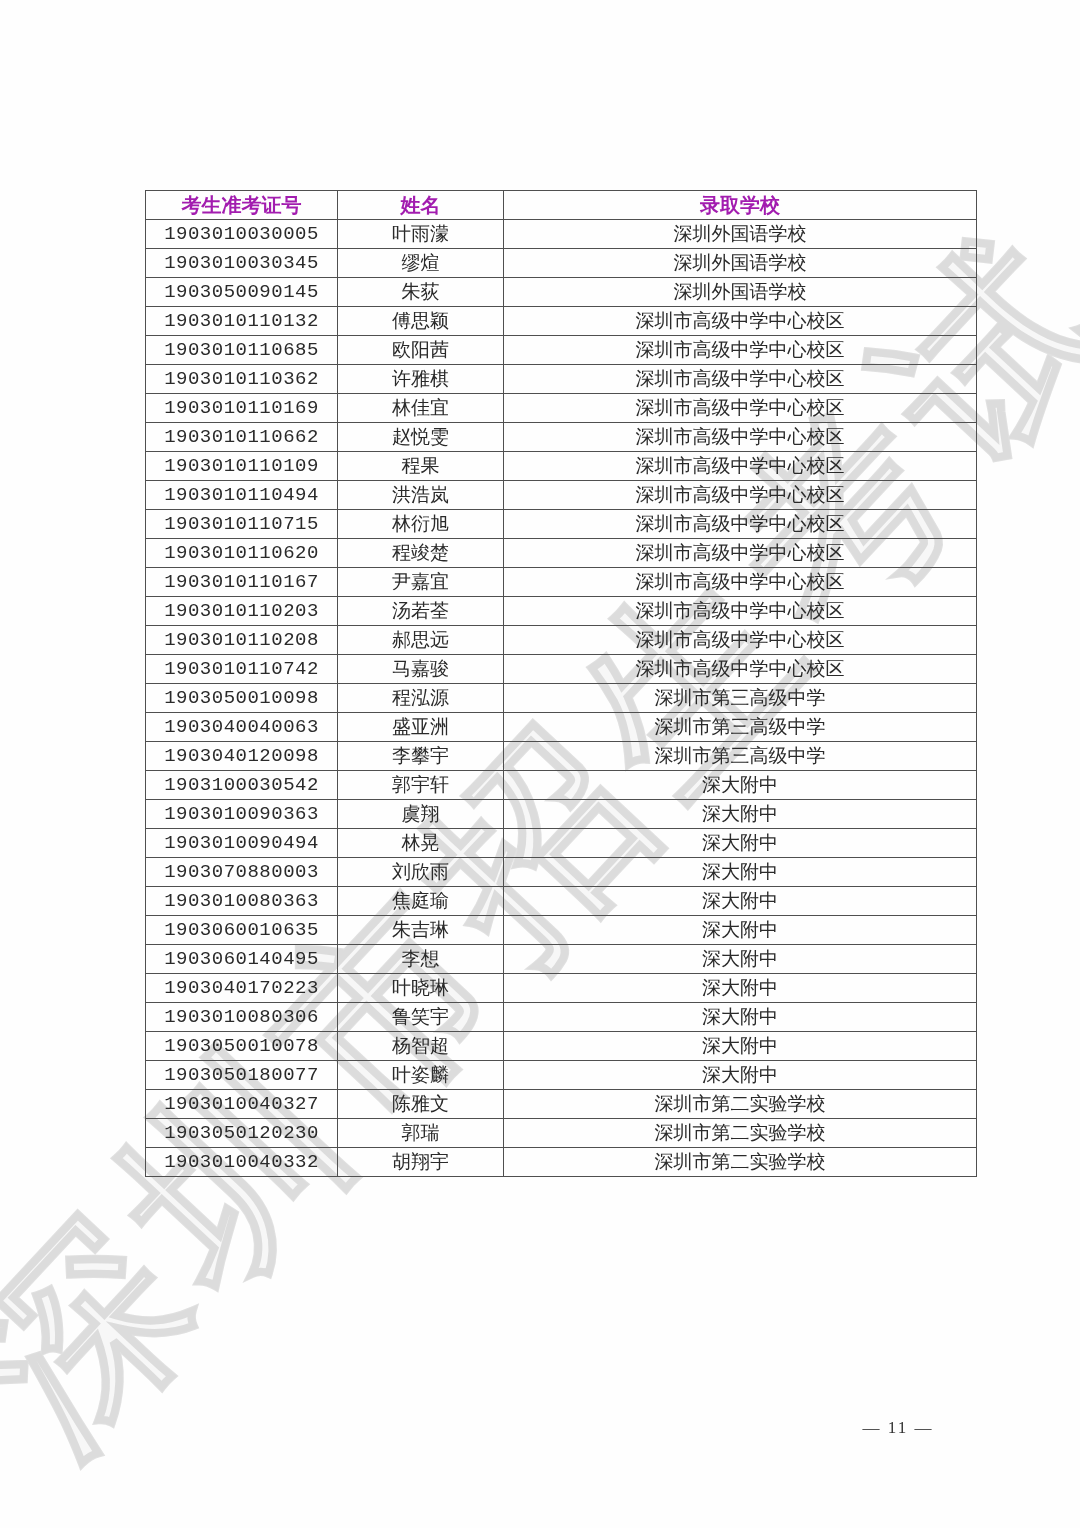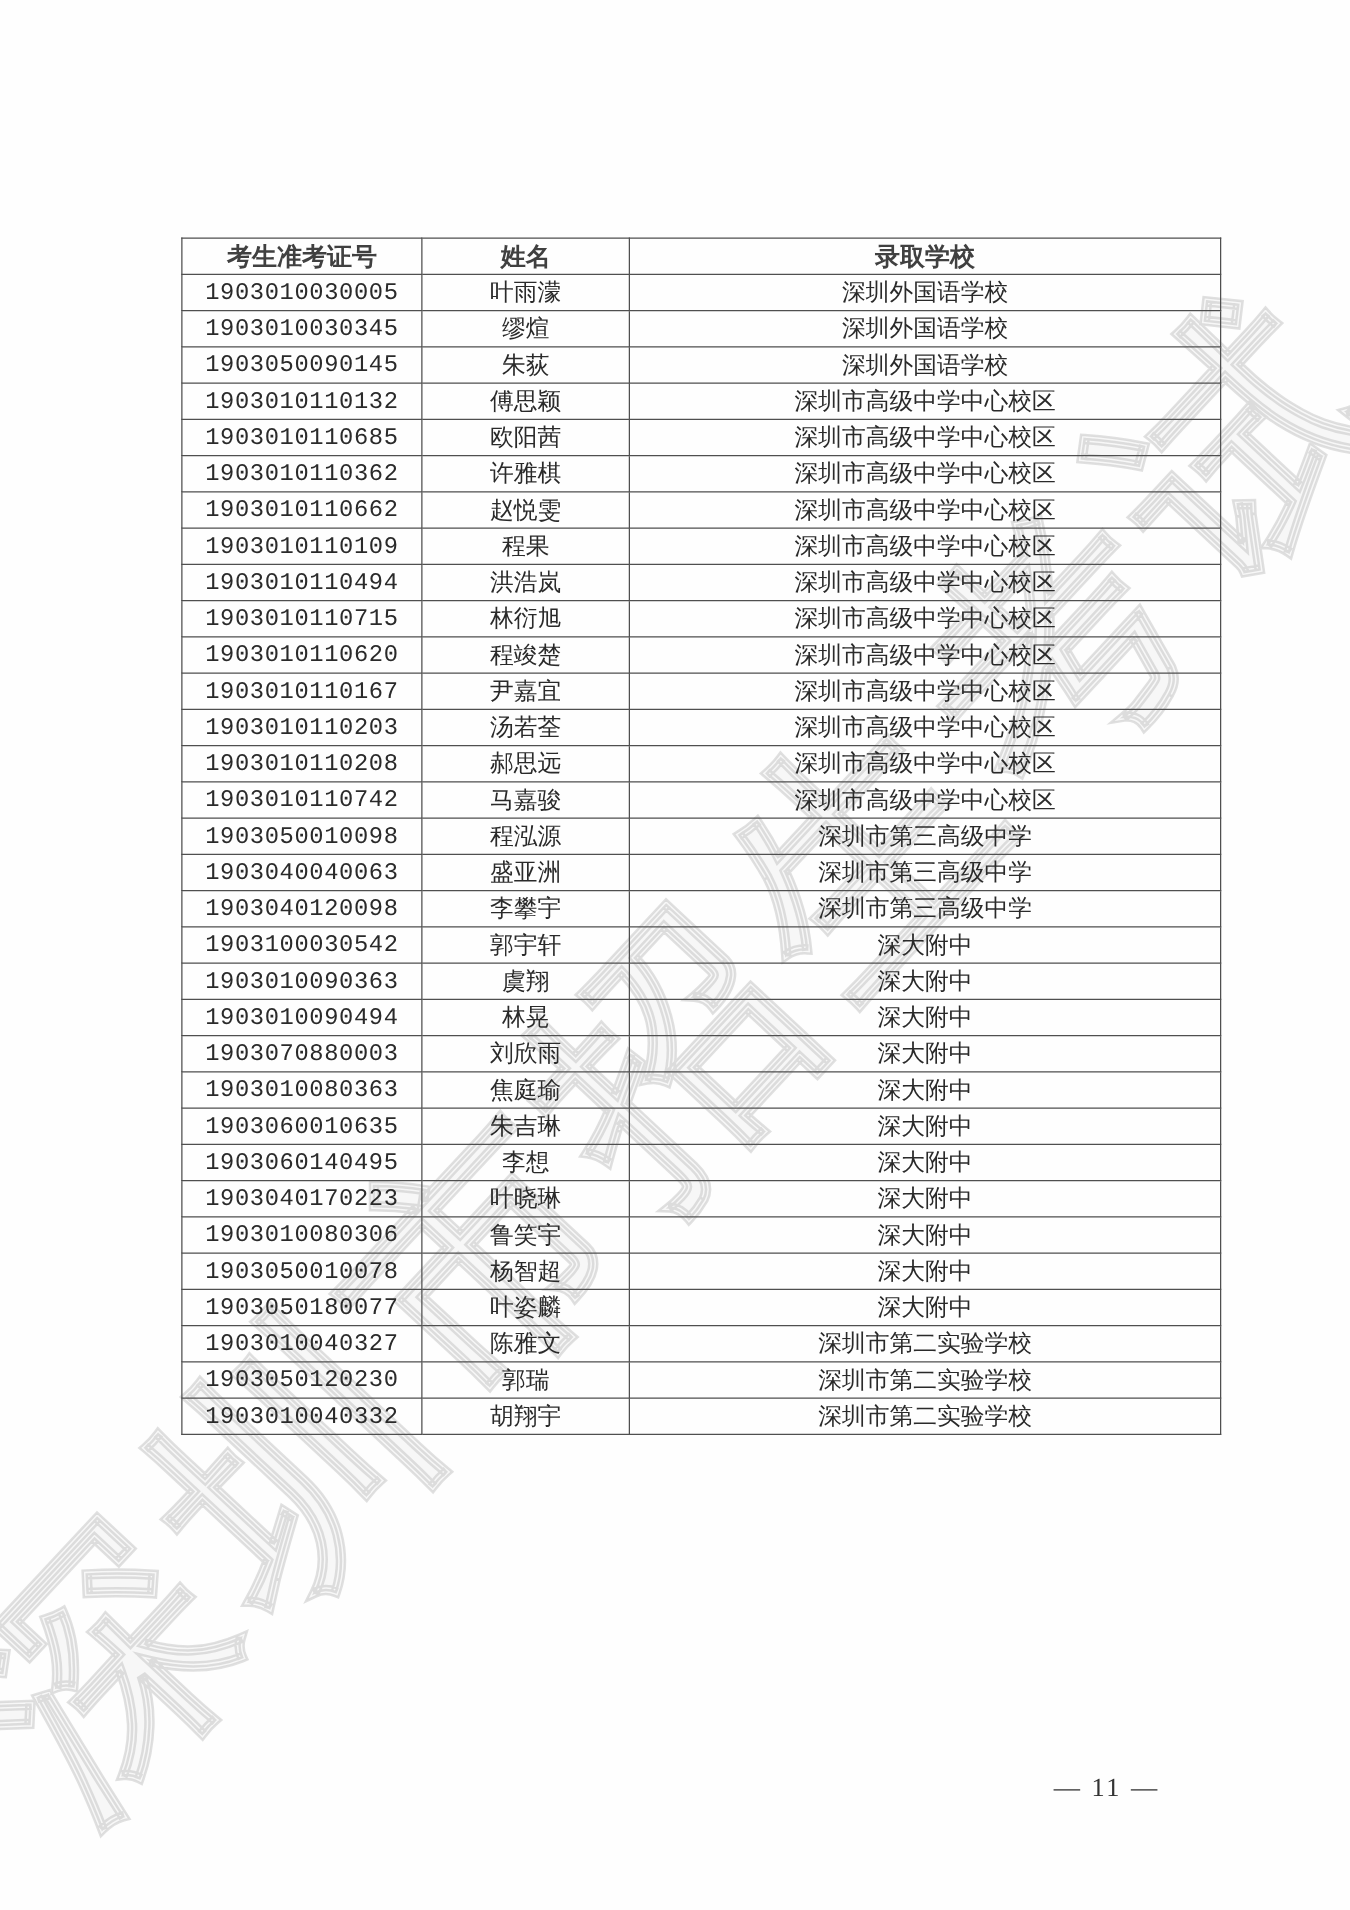--- a/index.html
+++ b/index.html
@@ -47,37 +47,37 @@
     height: 28px;
     padding: 0;
     text-align: center;
     vertical-align: middle;
     white-space: nowrap;
     overflow: hidden;
   }
   table.roster th {
     font-size: 20px;
     font-weight: bold;
-    color: #404040;
+    color: #a21caf;
   }
   table.roster td {
     font-size: 19px;
     color: #2a2a2a;
   }
   table.roster td.id-cell {
     letter-spacing: 0.5px;
     font-family: Liberation Mono, monospace;
   }
   .page-number {
     position: absolute;
     left: 843px;
     top: 1418px;
     width: 110px;
-    text-align: left;
-    font-size: 21px;
+    text-align: center;
+    font-size: 17px;
     color: #333333;
     letter-spacing: 2px;
   }
 </style>
 </head>
 <body>
 
 <div class="page">
 
   <div class="watermark">深圳市招生考试</div>
@@ -120,20 +120,25 @@
           <td class="id-cell">1903010110685</td>
           <td class="name-cell">欧阳茜</td>
           <td class="school-cell">深圳市高级中学中心校区</td>
         </tr>
         <tr>
           <td class="id-cell">1903010110362</td>
           <td class="name-cell">许雅棋</td>
           <td class="school-cell">深圳市高级中学中心校区</td>
         </tr>
         <tr>
+          <td class="id-cell">1903010110169</td>
+          <td class="name-cell">林佳宜</td>
+          <td class="school-cell">深圳市高级中学中心校区</td>
+        </tr>
+        <tr>
           <td class="id-cell">1903010110662</td>
           <td class="name-cell">赵悦雯</td>
           <td class="school-cell">深圳市高级中学中心校区</td>
         </tr>
         <tr>
           <td class="id-cell">1903010110109</td>
           <td class="name-cell">程果</td>
           <td class="school-cell">深圳市高级中学中心校区</td>
         </tr>
         <tr>

